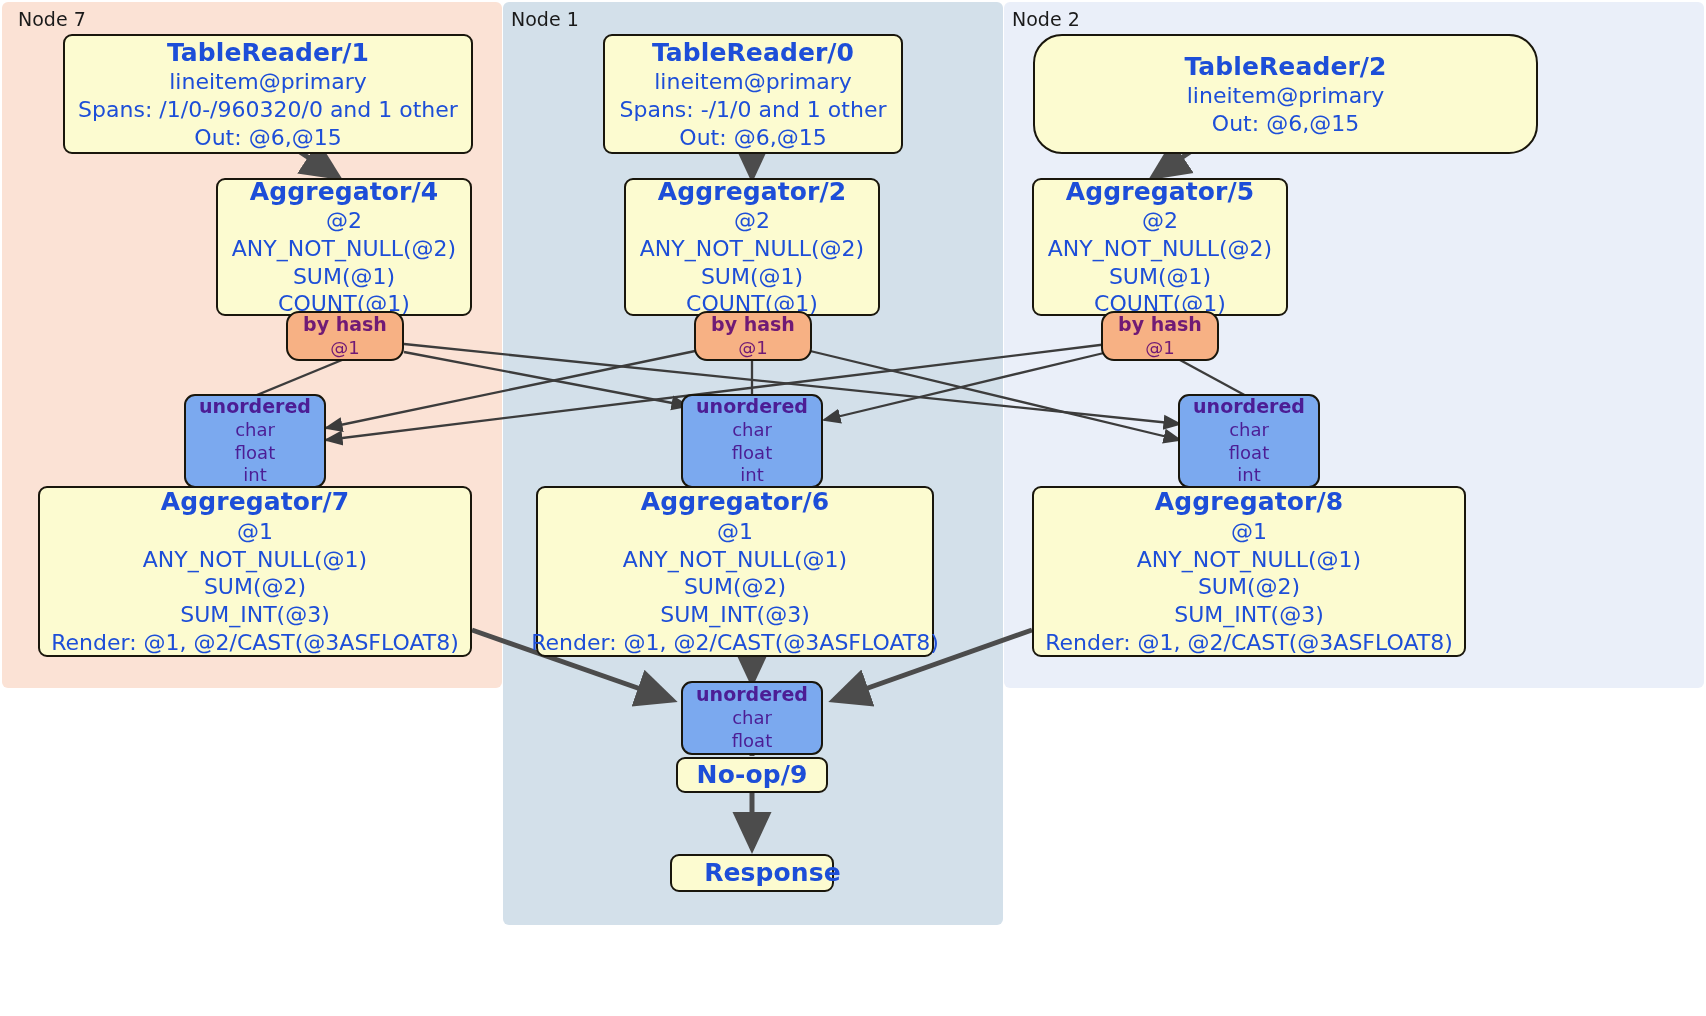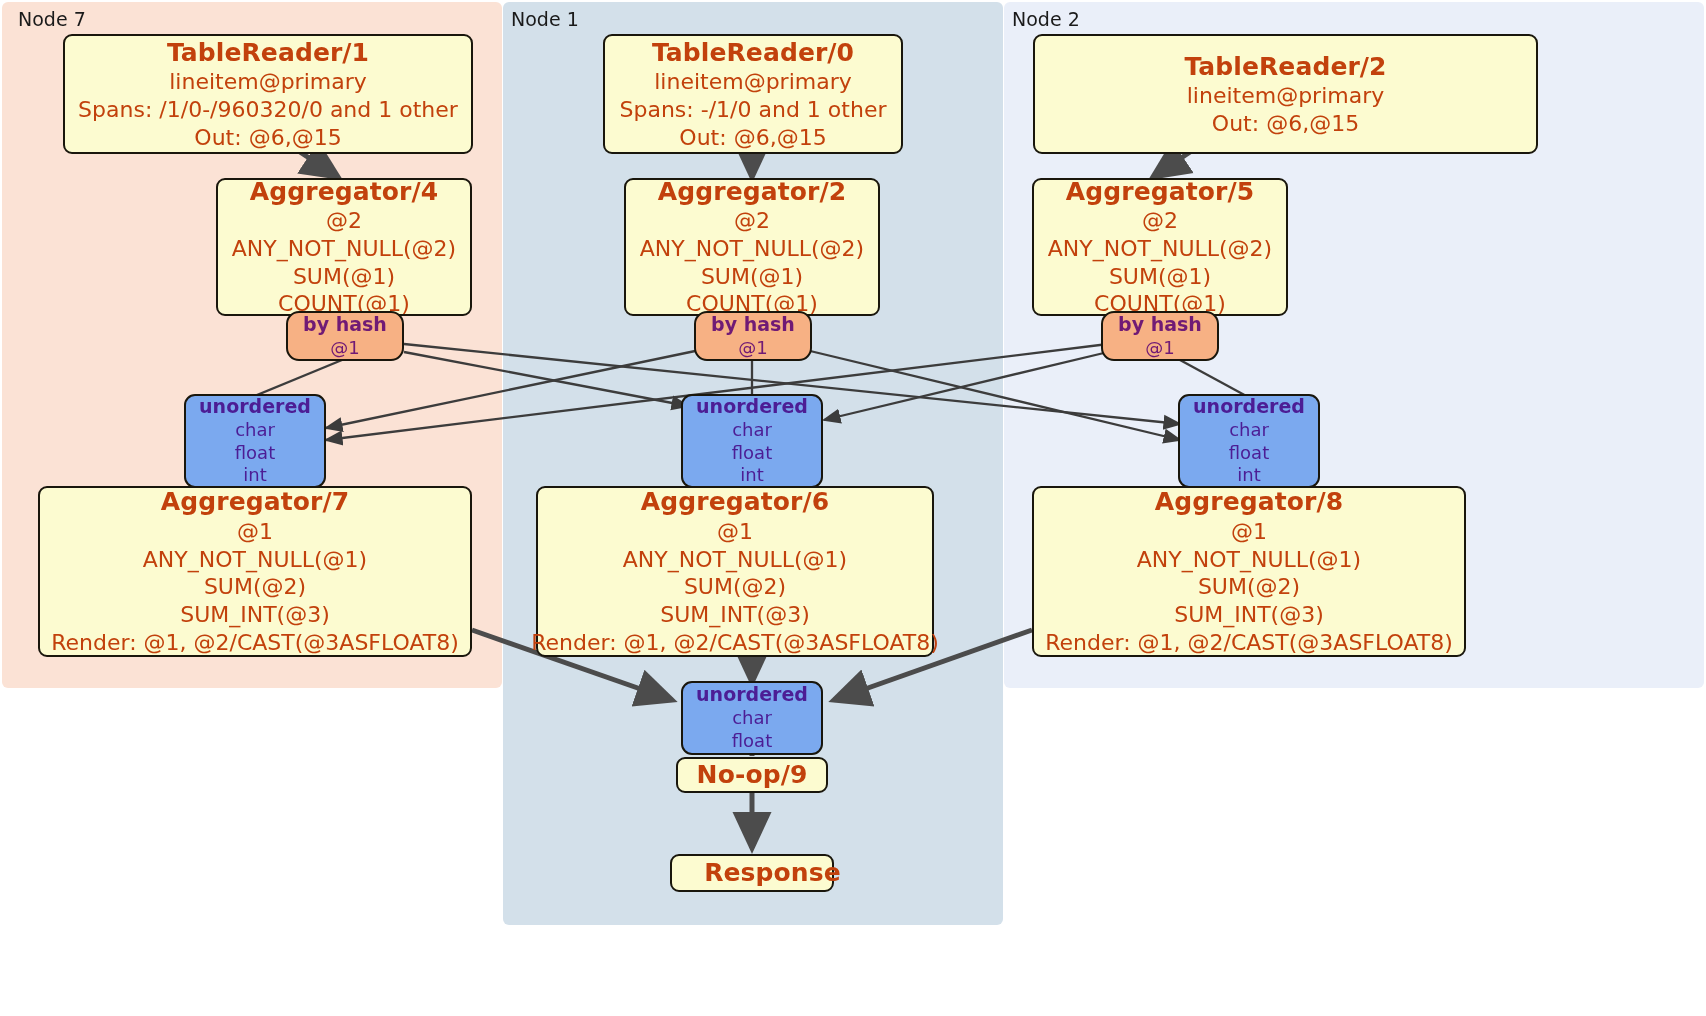--- a/index.html
+++ b/index.html
@@ -24,21 +24,21 @@
   #edges{position:absolute;left:0;top:0;width:1706px;height:1016px;pointer-events:none;}
 
   
   .box{
     position:absolute;box-sizing:border-box;
     display:flex;flex-direction:column;align-items:center;justify-content:center;
     text-align:center;line-height:1.26;
   }
   .proc{
     background:#fcfbd0;border:2px solid #19160c;border-radius:9px;
-    color:#c2410c;
+    color:#1d4ed8;
     text-align:right;
   }
   .router{
     background:#f7b184;border:2px solid #19160c;border-radius:13px;color:#701a75;
   }
   .sync{
     background:#7ba9ef;border:2px solid #19160c;border-radius:11px;color:#4c1d95;
   }
   .ttl{font-weight:bold;font-size:25px;letter-spacing:.1px;}
   .ttl-sm{font-weight:bold;font-size:19px;}
@@ -106,21 +106,21 @@
     <div class="ln">Out: @6,@15</div>
   </div>
 
   <div class="box proc" style="left:603px;top:34px;width:300px;height:120px;">
     <div class="ttl">TableReader/0</div>
     <div class="ln">lineitem@primary</div>
     <div class="ln nowrap">Spans: -/1/0 and 1 other</div>
     <div class="ln">Out: @6,@15</div>
   </div>
 
-  <div class="box proc" style="left:1033px;top:34px;width:505px;height:120px;">
+  <div class="box proc" style="left:1033px;top:34px;width:505px;height:120px;border-radius:29px;">
     <div class="ttl">TableReader/2</div>
     <div class="ln">lineitem@primary</div>
     <div class="ln">Out: @6,@15</div>
   </div>
 
   <div class="box proc" style="left:216px;top:178px;width:256px;height:138px;">
     <div class="ttl">Aggregator/4</div>
     <div class="ln">@2</div>
     <div class="ln">ANY_NOT_NULL(@2)</div>
     <div class="ln">SUM(@1)</div>

